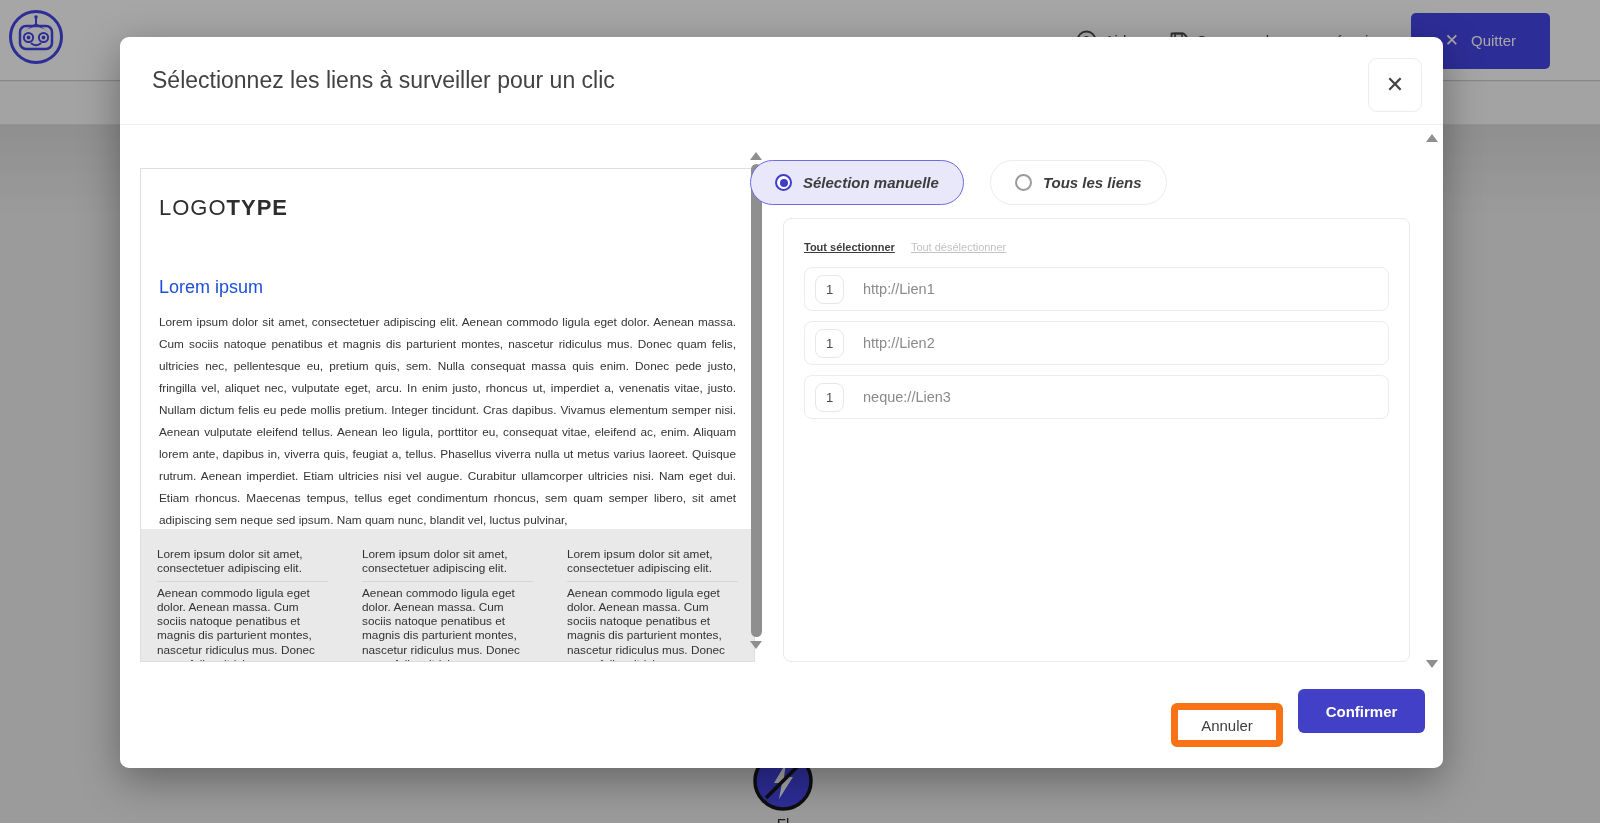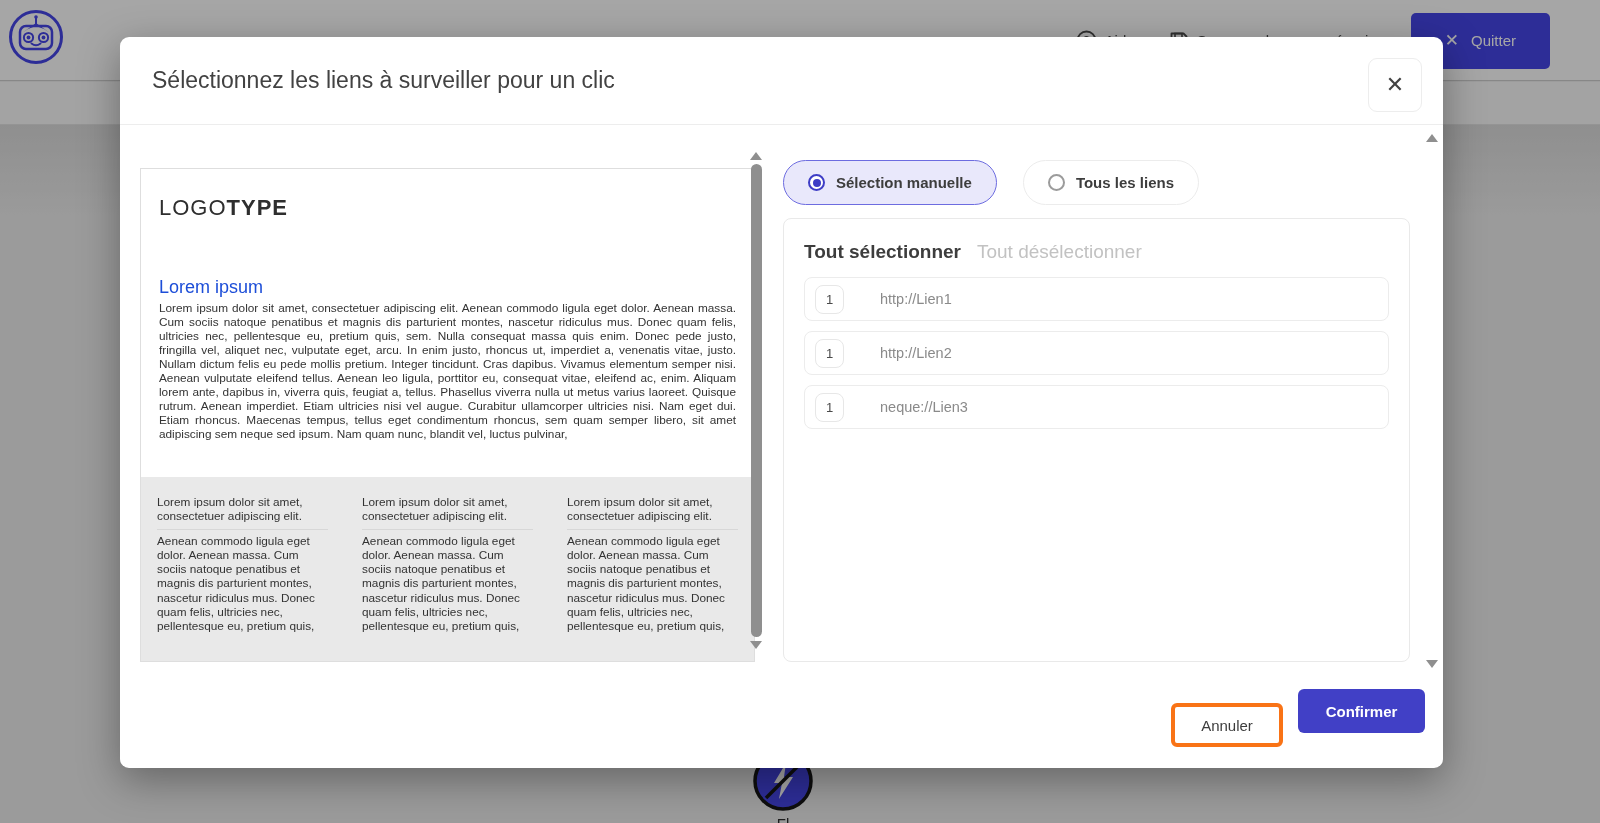--- a/index.html
+++ b/index.html
@@ -76,82 +76,82 @@
   
   .preview-box {
     position:absolute; left:20px; top:43px; width:615px; height:494px;
     border:1px solid #dedede; background:#fff; overflow:hidden;
   }
   .preview-inner { padding:26px 18px 0 18px; }
   .logotype { font-size:22px; letter-spacing:1px; color:#2e2e2e; font-weight:400; }
   .logotype b { font-weight:700; }
   .preview-h2 { margin-top:56px; font-size:18px; font-weight:400; color:#1d4ed8; }
   .preview-p {
-    margin-top:3px; font-size:11.8px; line-height:14px; color:#333333;
+    margin-top:13px; font-size:11.8px; line-height:22px; color:#333333;
     text-align:justify;
   }
   .preview-gray {
-    position:absolute; left:0; right:0; bottom:0; height:184px;
+    position:absolute; left:0; right:0; bottom:0; height:132px;
     background:#e9e9e9; padding:18px 16px 0 16px;
     display:flex; gap:34px; overflow:hidden;justify-content:center;
   }
   .preview-col { width:172px; font-size:11.8px; line-height:14.3px; color:#333333; }
   .preview-col .intro { border-bottom:1px solid #d7d7d7; padding-bottom:5px; margin-bottom:4px; }
 
   
   .pane-scrollbar { position:absolute; left:629px; top:27px; width:14px; height:511px; }
   .scroll-arrow { width:0; height:0; margin:0 auto; cursor:pointer; }
   .scroll-arrow.up { border-left:6px solid transparent; border-right:6px solid transparent; border-bottom:8px solid #8f8f8f; }
   .scroll-arrow.down { border-left:6px solid transparent; border-right:6px solid transparent; border-top:8px solid #8f8f8f; }
   .pane-scrollbar .thumb {
     width:11px; margin:4px auto; height:473px; background:#8f8f8f; border-radius:6px; cursor:pointer;
   }
 
   
   .modal-scroll-up { position:absolute; right:5px; top:9px; }
   .modal-scroll-down { position:absolute; right:5px; bottom:100px; }
 
   
-  .mode-row { position:absolute; left:663px; top:35px; display:flex; gap:26px; }
+  .mode-row { position:absolute; left:630px; top:35px; display:flex; gap:26px;font-style:italic; }
   .mode-pill {
     height:45px; border-radius:23px; display:flex; align-items:center; gap:11px;
     padding:0 24px; font-size:15px; font-weight:700; color:#3d3d3d;
     background:#ffffff; border:1px solid #ececec; cursor:pointer;
     font-family:"Liberation Sans", sans-serif;
   }
   .mode-pill.selected { background:#e9e8fb; border:1px solid #6d6ce0; }
   .radio { width:17px; height:17px; border-radius:50%; border:2px solid #9b9b9b; background:#fff;
            display:flex; align-items:center; justify-content:center; }
   .radio.checked { border-color:#3e3dc6; }
   .radio.checked::after { content:""; width:8px; height:8px; border-radius:50%; background:#3e3dc6; }
 
   .links-panel {
     position:absolute; left:663px; top:93px; width:627px; height:444px;
     border:1px solid #e9e9e9; border-radius:8px; background:#fff;
   }
   .links-actions { display:flex; gap:16px; padding:22px 20px 14px 20px; }
-  .link-action { font-size:19px; cursor:pointer; }
+  .link-action { font-size:11px; text-decoration:underline; cursor:pointer; }
   .link-action.select-all { color:#3d3d3d; font-weight:700; }
   .link-action.deselect-all { color:#c2c2c2; font-weight:400;text-align:right; }
   .link-item {
     margin:0 20px 10px 20px; height:44px; border:1px solid #ececec; border-radius:8px;
     display:flex; align-items:center; padding-left:10px; cursor:pointer; background:#fff;
   }
   .link-count {
     width:29px; height:29px; border:1px solid #e7e7e7; border-radius:8px;
     display:flex; align-items:center; justify-content:center;
     font-size:13px; color:#4a4a4a; background:#fff;
   }
-  .link-url { margin-left:36px; font-size:14.5px; color:#8a8a8a; }
+  .link-url { margin-left:19px; font-size:14.5px; color:#8a8a8a; }
 
   
   .modal-footer { position:absolute; left:0; right:0; bottom:0; height:76px; }
   .btn-cancel {
     position:absolute; right:160px; bottom:21px; width:112px; height:44px;
-    background:#fff; border:4px solid #f97316; border-radius:6px;
+    background:#fff; border:7px solid #f97316; border-radius:6px;
     font-size:15px; color:#3d3d3d; cursor:pointer;
     font-family:"Liberation Sans", sans-serif;
   }
   .btn-confirm {
     position:absolute; right:18px; bottom:35px; width:127px; height:44px;
     background:#4140c6; border:none; border-radius:6px;
     font-size:15px; font-weight:700; color:#ffffff; cursor:pointer;
     font-family:"Liberation Sans", sans-serif;
   }
 </style>

